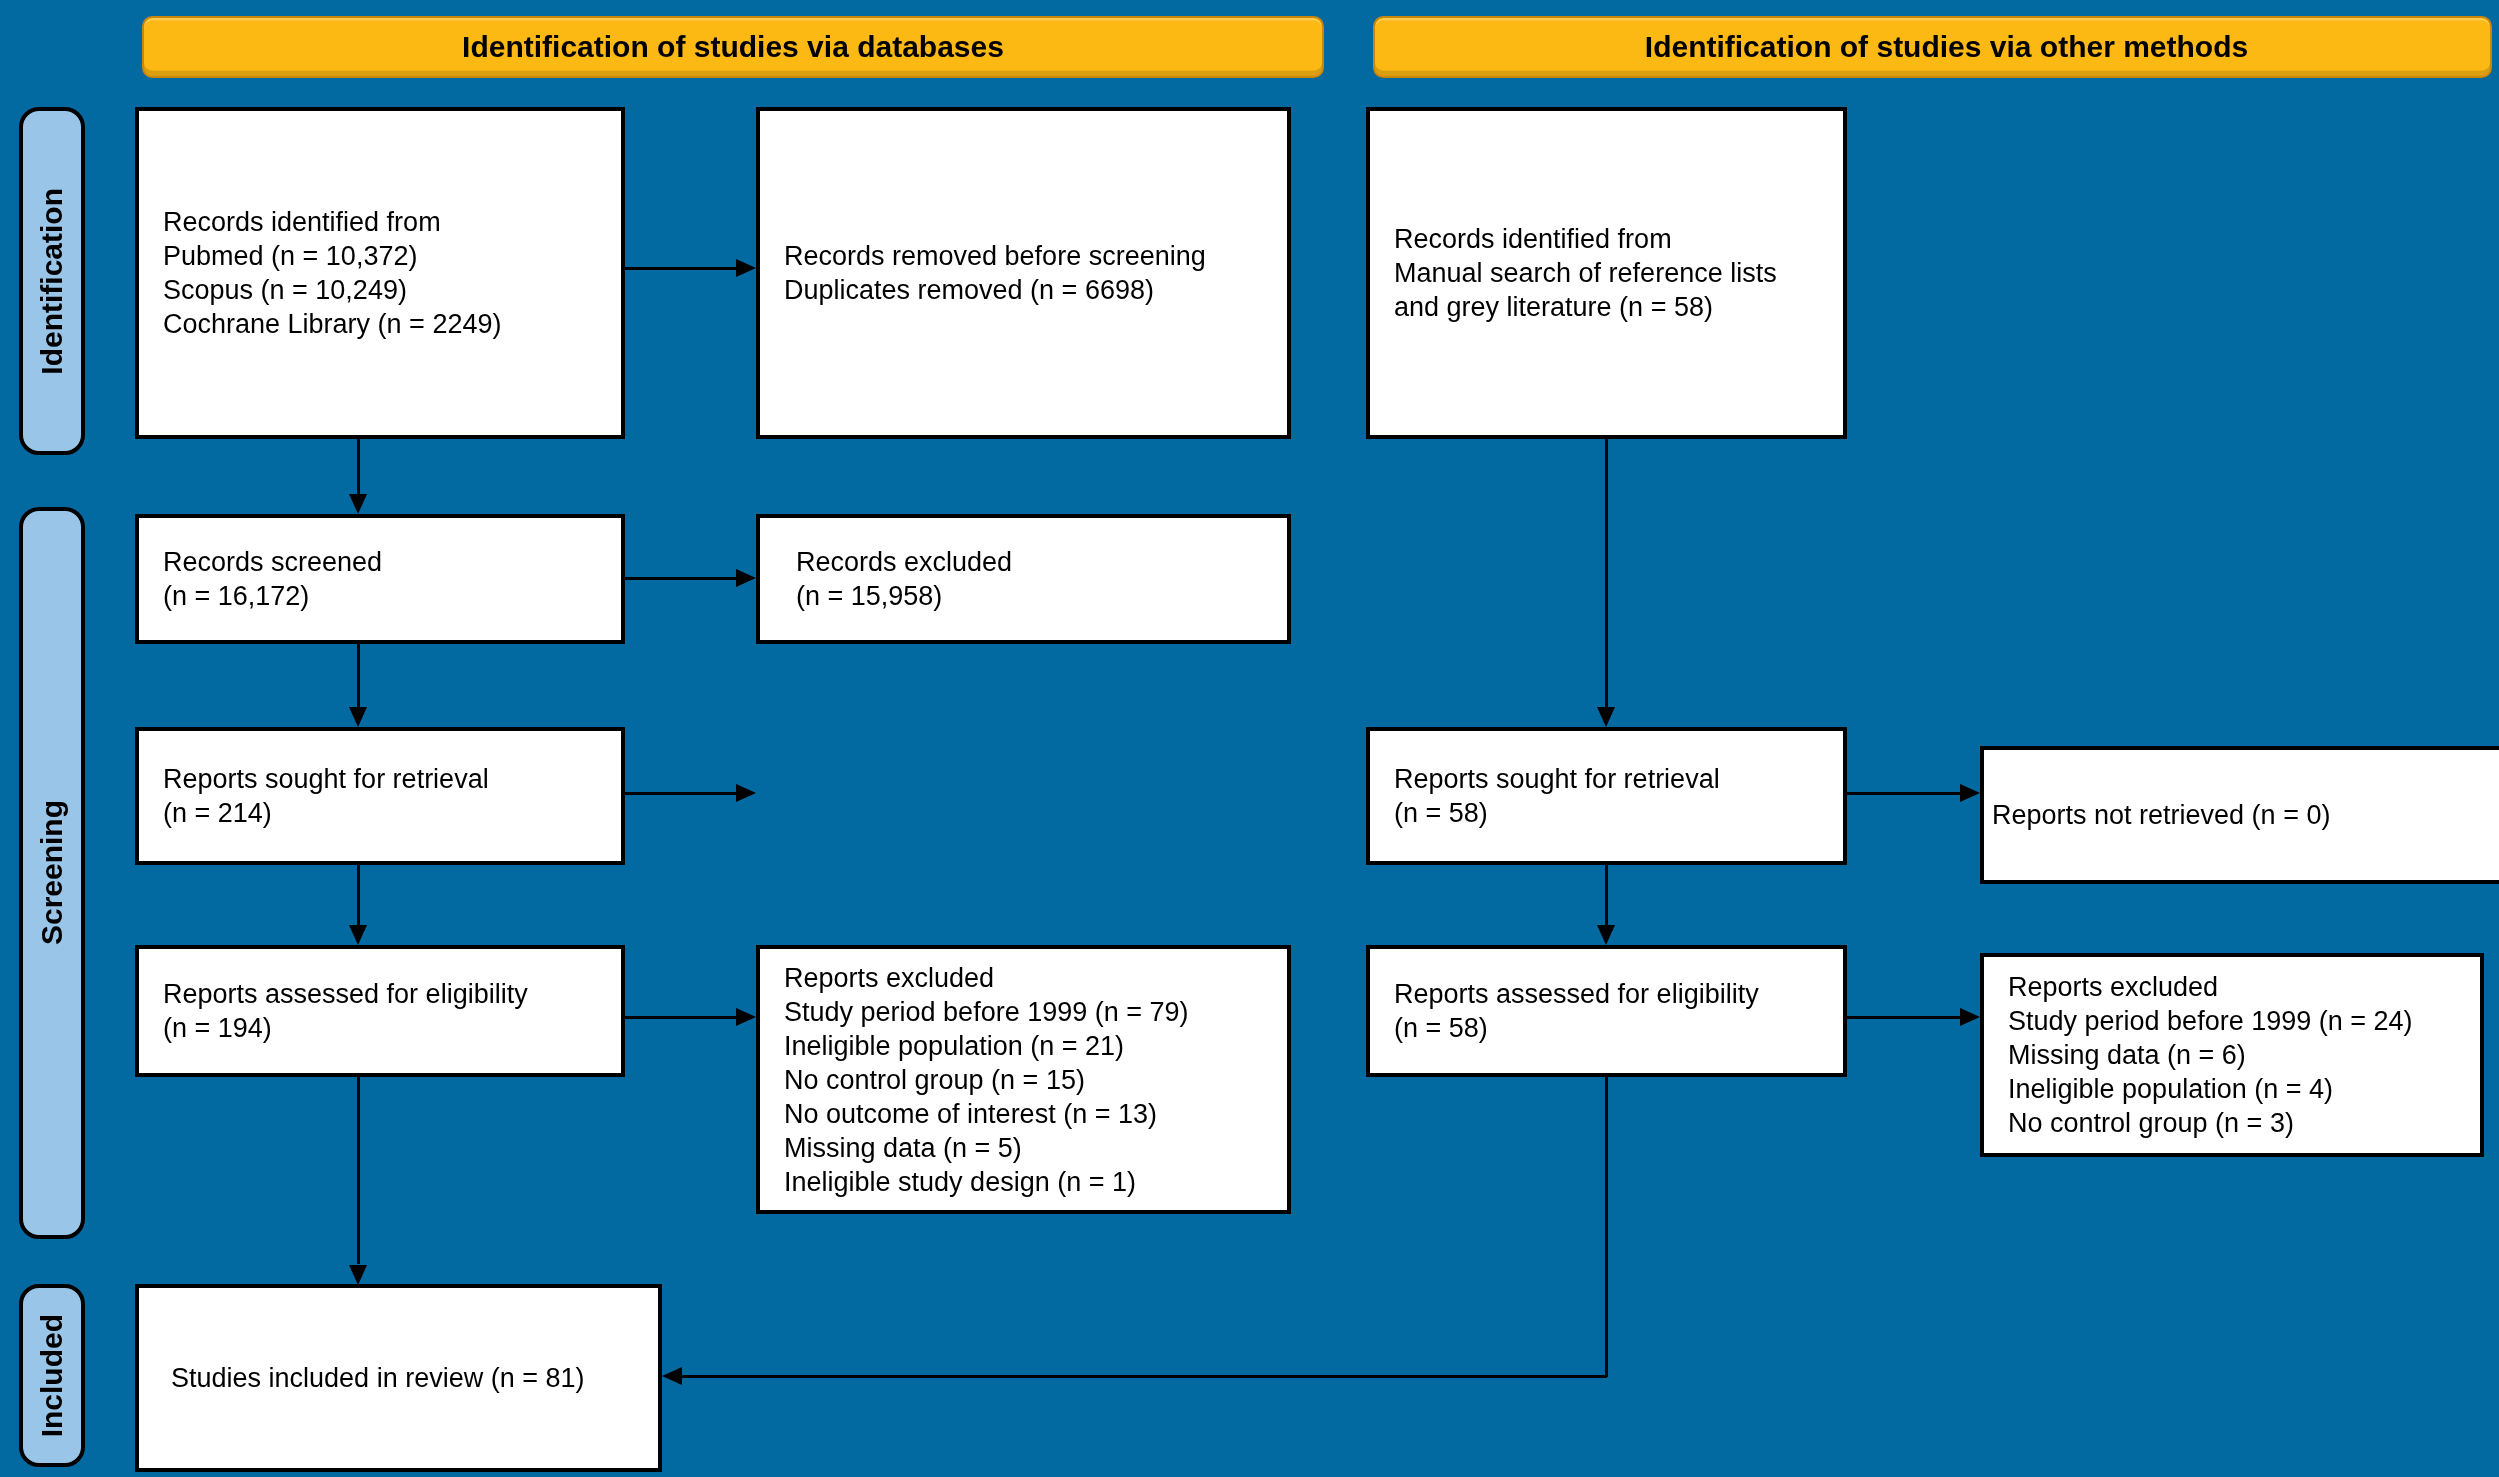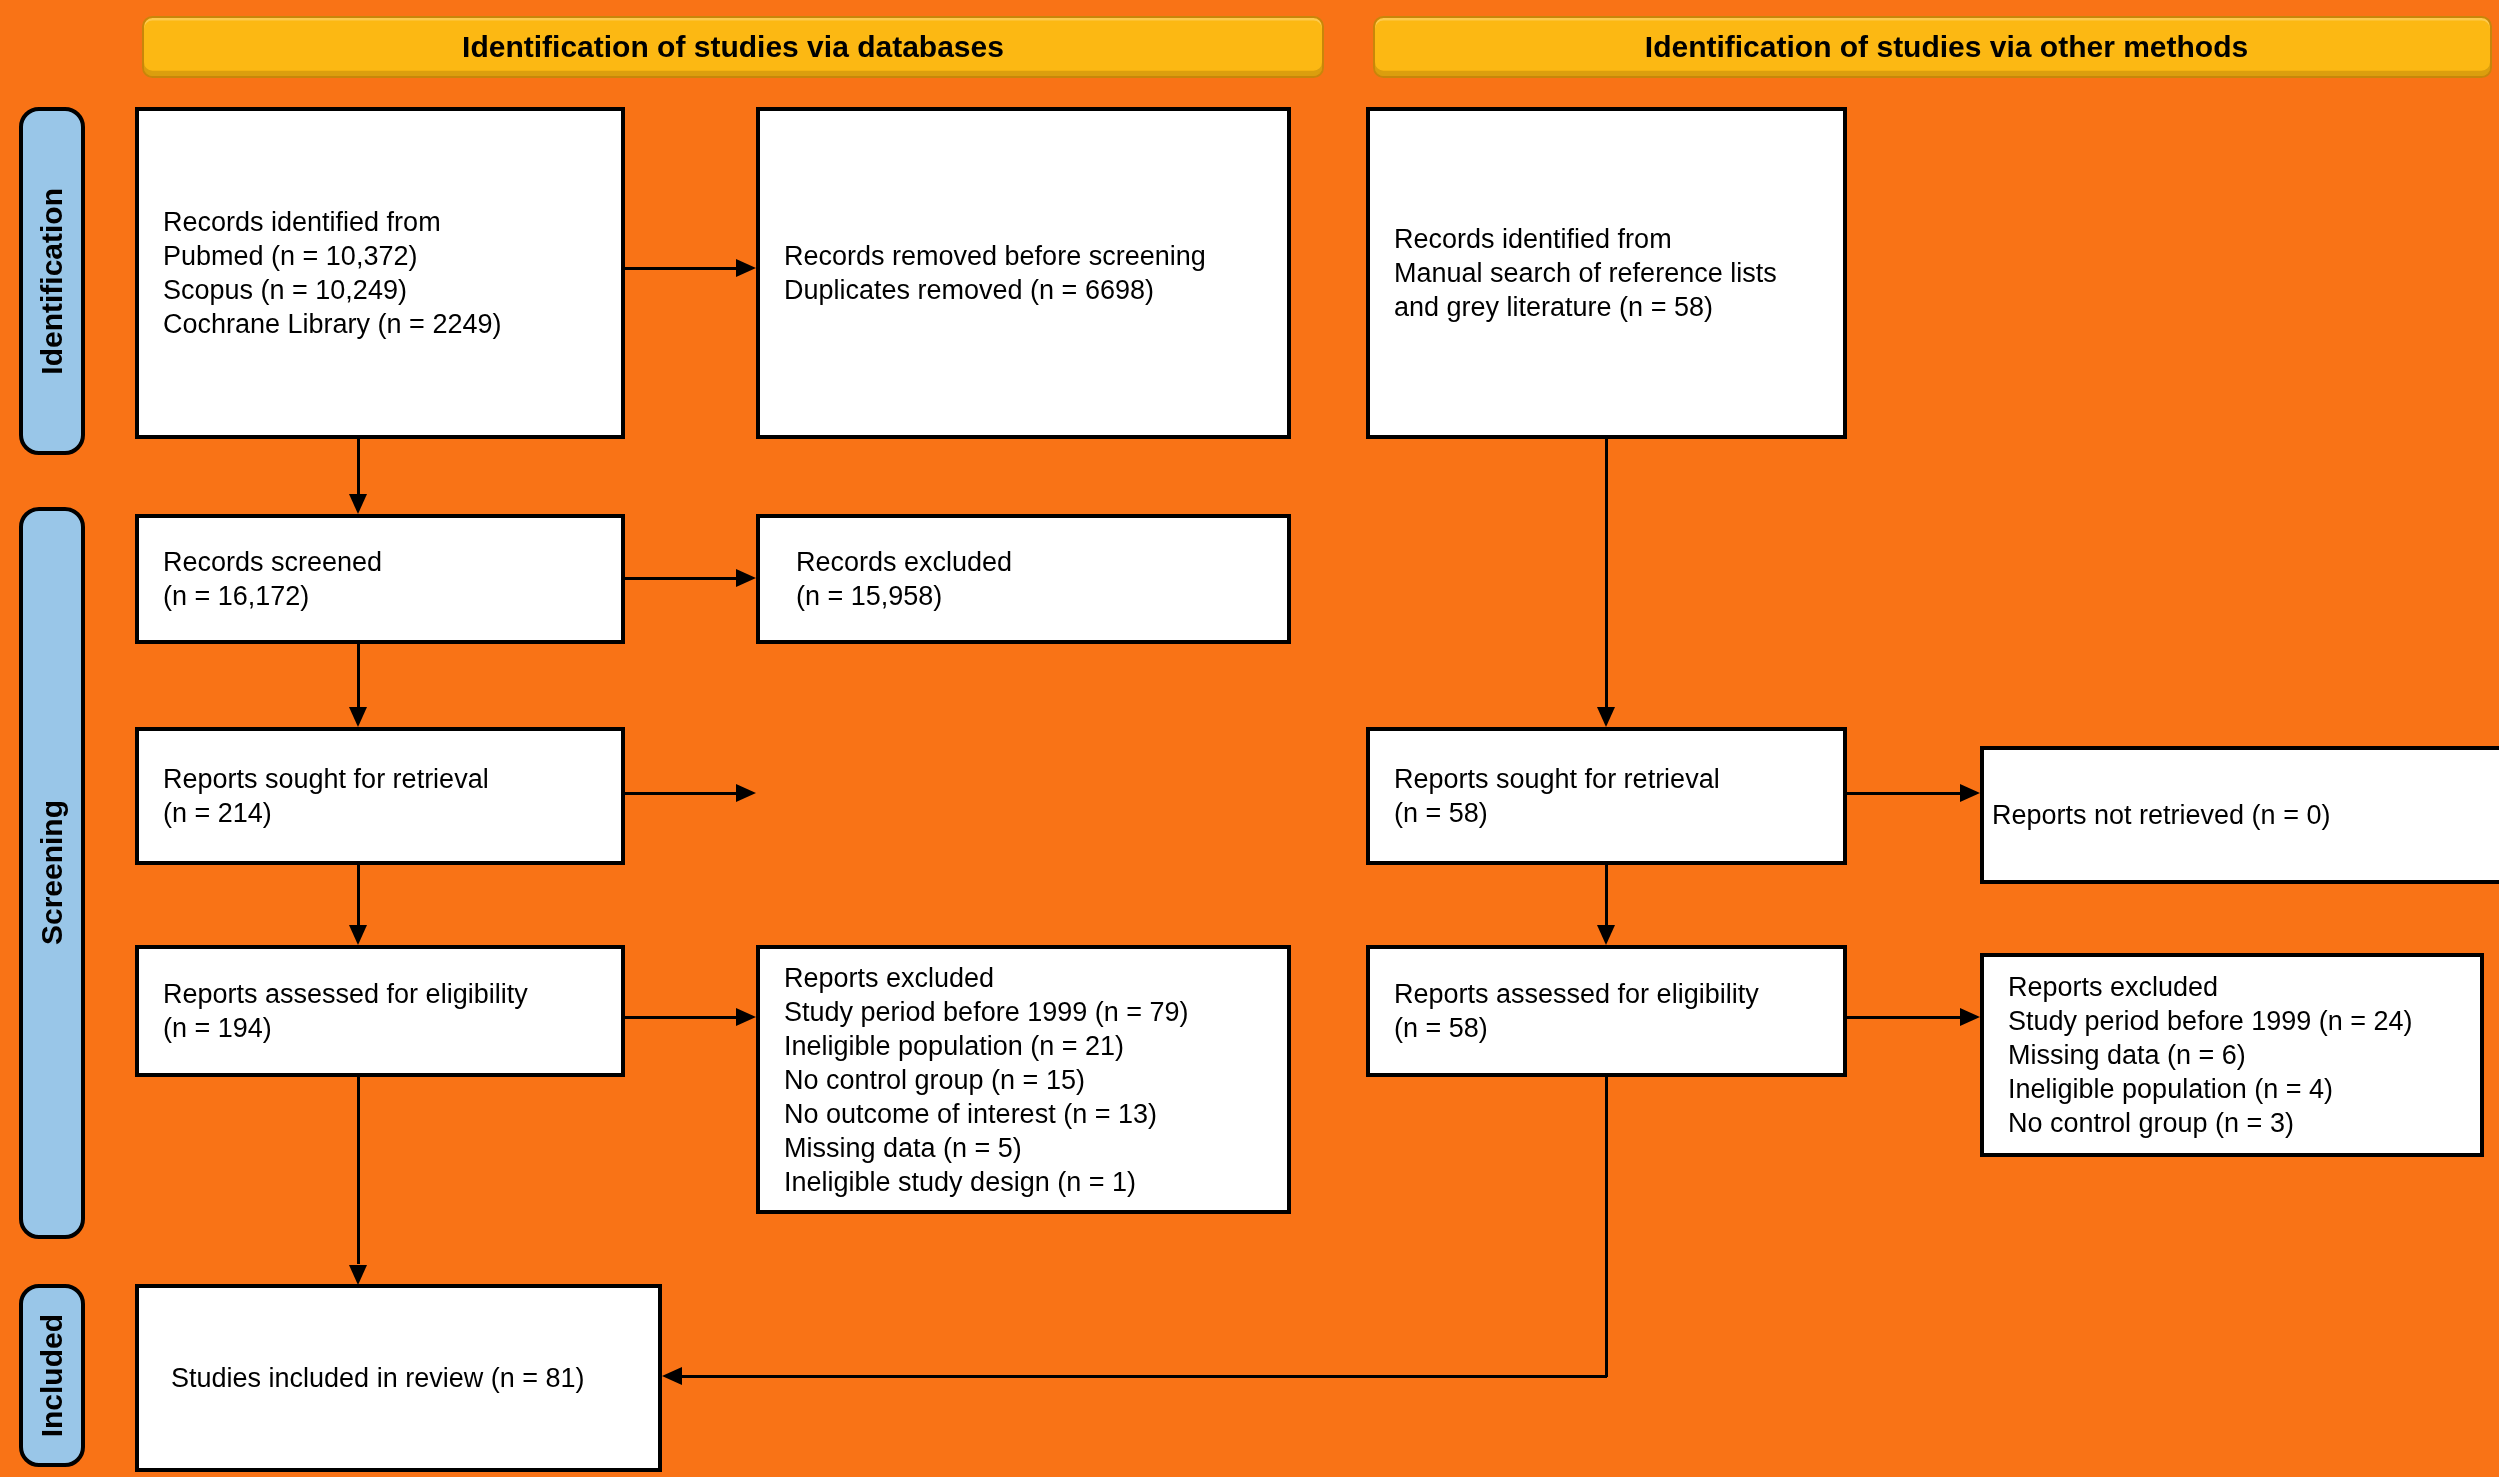--- a/index.html
+++ b/index.html
@@ -4,21 +4,21 @@
 <style>
   html, body {
     margin: 0;
     padding: 0;
     background: #ffffff;
   }
   .canvas {
     position: relative;
     width: 2500px;
     height: 1477px;
-    background: #f97316;
+    background: #0369a1;
     font-family: "Liberation Sans", "DejaVu Sans", sans-serif;
     color: #000000;
     overflow: hidden;
   }
 
   
   .banner {
     position: absolute;
     height: 62px;
     background: #FCB813;

